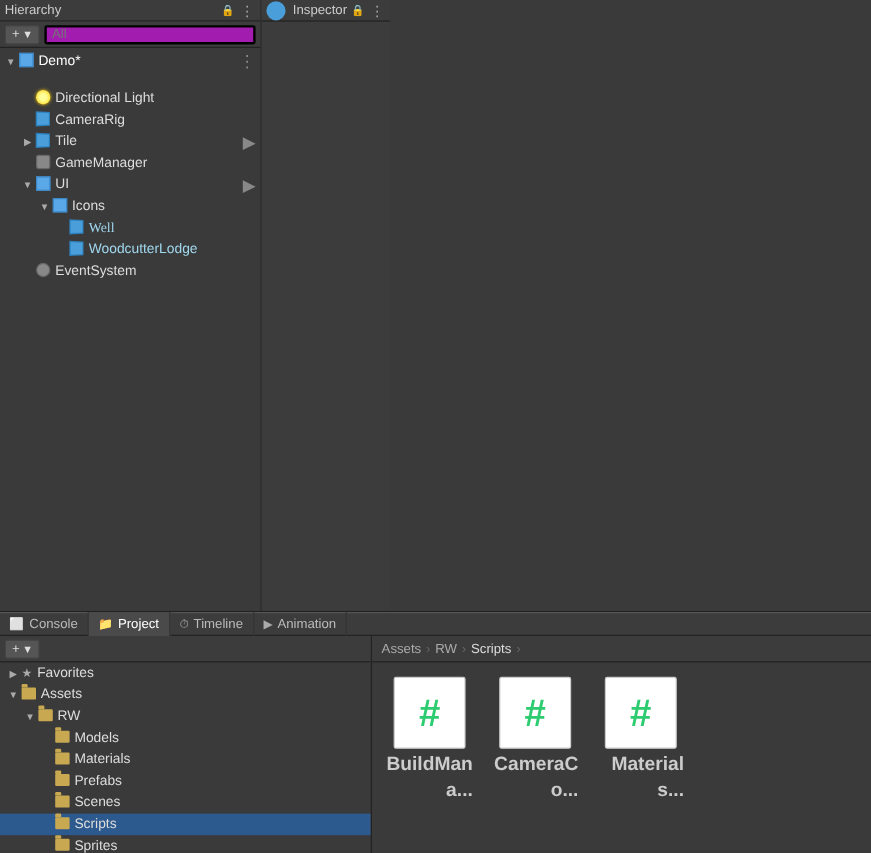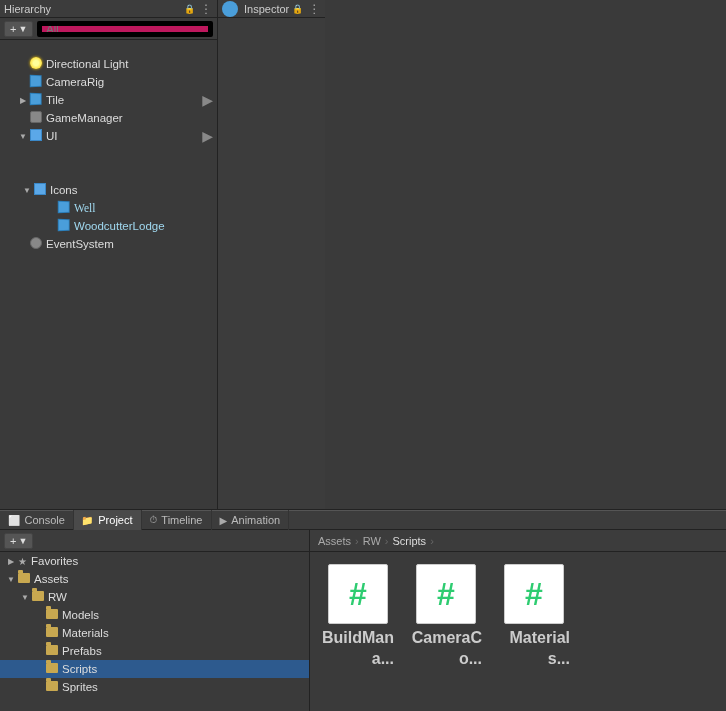--- a/index.html
+++ b/index.html
@@ -79,22 +79,22 @@
       font-size: 11px;
       cursor: pointer;
       padding: 1px 5px;
       border-radius: 2px;
       gap: 2px;
     }
 
     .search-input {
       flex: 1;
       height: 16px;
-      background: #be185d;
-      border: 5px solid #000000;
+      background: #a21caf;
+      border: 2px solid #000000;
       color: #ddd;
       font-size: 11px;
       padding: 0 4px;
       border-radius: 2px;
       outline: none;
     }
 
     .hierarchy-content {
       flex: 1;
       overflow-y: auto;
@@ -404,20 +404,26 @@
     </div>
     <div class="toolbar-row">
       <button class="add-btn">
         <span>+</span>
         <span style="font-size:9px;">▼</span>
       </button>
       <input class="search-input" type="text" placeholder="All" style="">
     </div>
     <div class="hierarchy-content">
 
+      <div class="tree-item" style="padding-left:2px;">
+        <span class="tree-arrow open"></span>
+        <span class="tree-icon"><span class="icon-cube-blue"></span></span>
+        <span class="tree-label white">Demo*</span>
+        <span class="tree-more">⋮</span>
+      </div>
 
       <div class="tree-item" style="padding-left:16px;margin-top:13px;">
         <span class="tree-arrow empty"></span>
         <span class="tree-icon"><span class="icon-light"></span></span>
         <span class="tree-label">Directional Light</span>
       </div>
 
       <div class="tree-item" style="padding-left:16px;">
         <span class="tree-arrow empty"></span>
         <span class="tree-icon"><span class="icon-cube"></span></span>
@@ -437,21 +443,21 @@
         <span class="tree-label">GameManager</span>
       </div>
 
       <div class="tree-item" style="padding-left:16px;">
         <span class="tree-arrow open"></span>
         <span class="tree-icon"><span class="icon-cube-blue"></span></span>
         <span class="tree-label">UI</span>
         <span class="tree-more">▶</span>
       </div>
 
-      <div class="tree-item" style="padding-left:20px;margin-top:36px;">
+      <div class="tree-item" style="padding-left:30px;">
         <span class="tree-arrow open"></span>
         <span class="tree-icon"><span class="icon-cube-blue"></span></span>
         <span class="tree-label">Icons</span>
       </div>
 
       <div class="tree-item" style="padding-left:44px;font-family:Liberation Serif, serif;">
         <span class="tree-arrow empty"></span>
         <span class="tree-icon"><span class="icon-cube"></span></span>
         <span class="tree-label cyan-color">Well</span>
       </div>
@@ -542,20 +548,25 @@
           <span class="tree-icon"><span class="folder-icon"></span></span>
           <span class="sidebar-item-label">Materials</span>
         </div>
 
         <div class="sidebar-item" style="padding-left:32px;">
           <span class="tree-arrow empty"></span>
           <span class="tree-icon"><span class="folder-icon"></span></span>
           <span class="sidebar-item-label">Prefabs</span>
         </div>
 
+        <div class="sidebar-item" style="padding-left:32px;">
+          <span class="tree-arrow empty"></span>
+          <span class="tree-icon"><span class="folder-icon"></span></span>
+          <span class="sidebar-item-label">Scenes</span>
+        </div>
 
         <div class="sidebar-item active" style="padding-left:32px;">
           <span class="tree-arrow empty"></span>
           <span class="tree-icon"><span class="folder-icon"></span></span>
           <span class="sidebar-item-label">Scripts</span>
         </div>
 
         <div class="sidebar-item" style="padding-left:32px;">
           <span class="tree-arrow empty"></span>
           <span class="tree-icon"><span class="folder-icon"></span></span>

